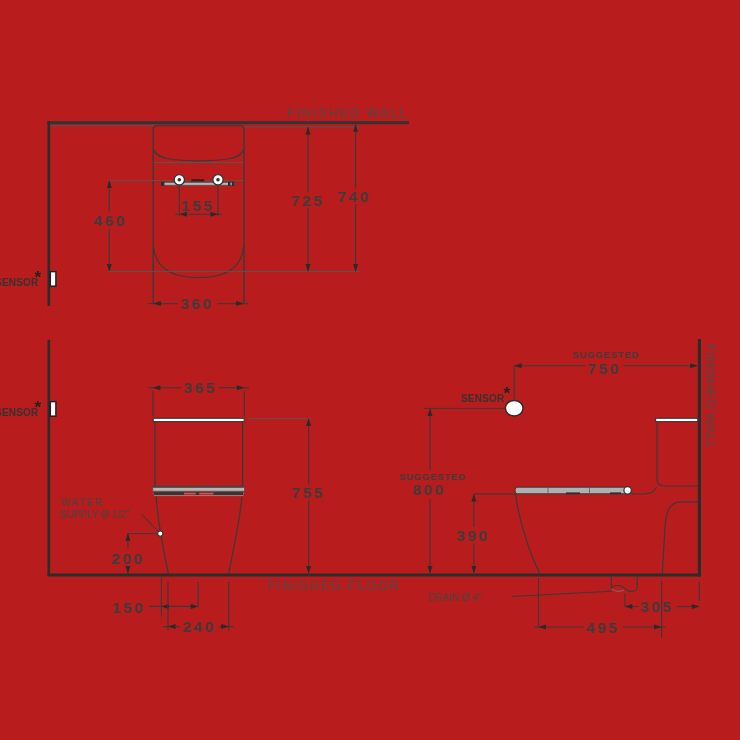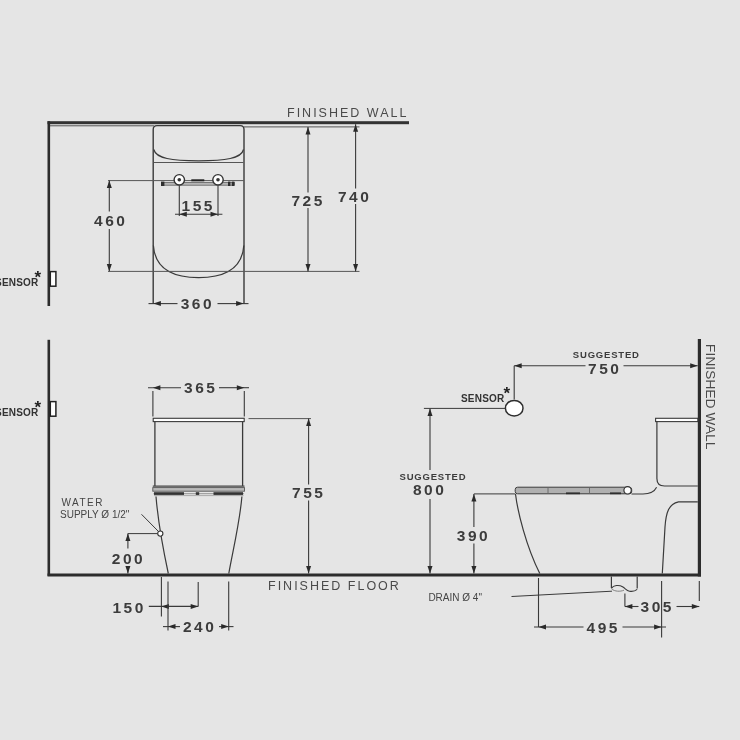--- a/index.html
+++ b/index.html
@@ -1,16 +1,16 @@
 <!DOCTYPE html>
 <html><head>
 <meta charset="utf-8">
 <style>
   html,body{margin:0;padding:0;background:#fff;}
-  .page{position:relative;width:740px;height:740px;background:#e5e5e5;overflow:hidden;}
+  .page{position:relative;width:740px;height:740px;background:#b91c1c;overflow:hidden;}
   svg{position:absolute;left:0;top:0;filter:blur(0.3px);}
   text{font-family:"Liberation Sans", sans-serif;}
   .dim{font-weight:bold;font-size:15.5px;fill:#3c3c3c;letter-spacing:2.5px;text-anchor:middle;}
   .lbl{font-size:12.5px;fill:#4a4a4a;letter-spacing:2px;}
   .sm{font-size:10px;fill:#454545;letter-spacing:0px;}
   .smw{font-size:10px;fill:#454545;letter-spacing:1.5px;}
   .lblv{font-size:13.5px;fill:#4a4a4a;letter-spacing:0.2px;}
   .sens{font-size:10px;font-weight:bold;fill:#333;letter-spacing:0.2px;}
   .sug{font-size:9.5px;font-weight:bold;fill:#3c3c3c;letter-spacing:0.8px;text-anchor:middle;}
 </style>

